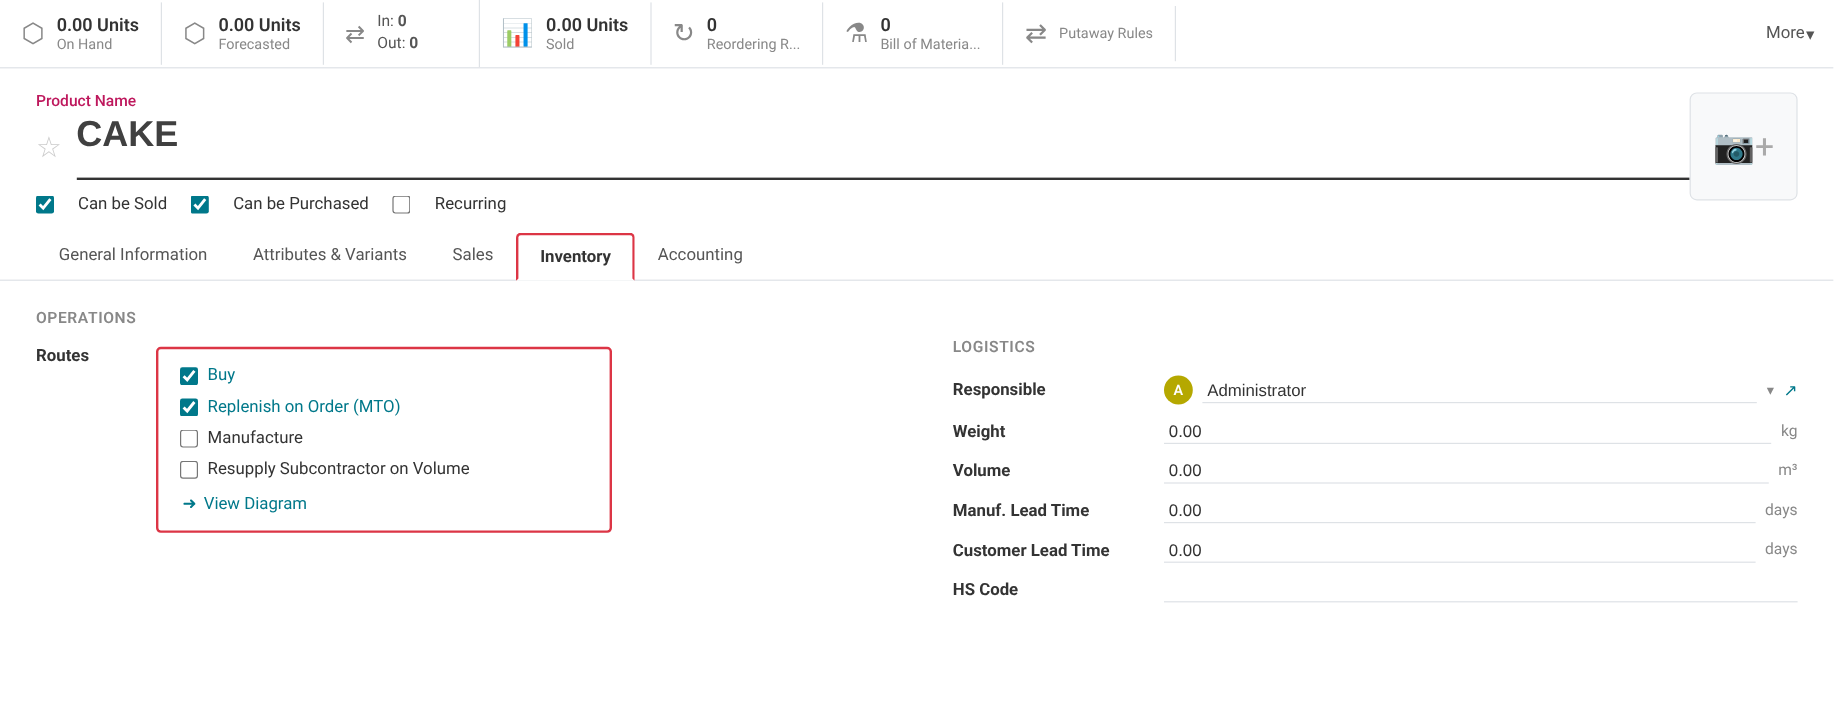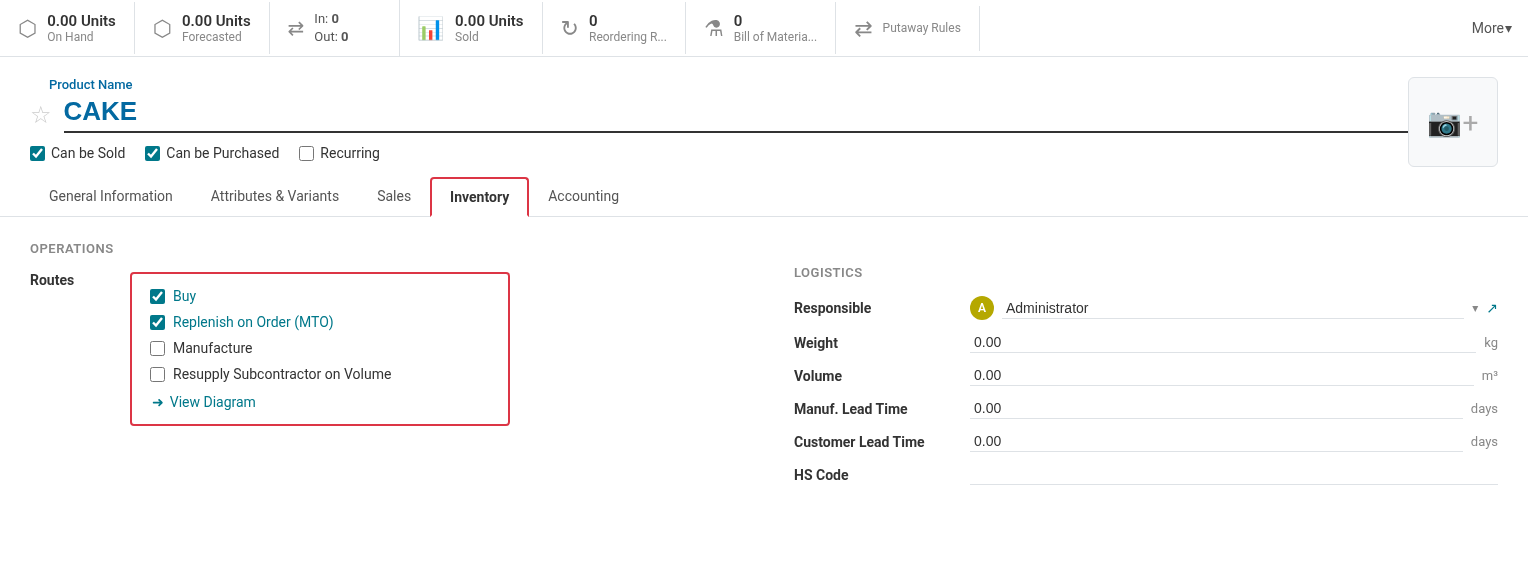--- a/index.html
+++ b/index.html
@@ -36,33 +36,33 @@
       cursor: pointer;
       display: flex;
       align-items: center;
       gap: 1px;
       font-size: 14px;
     }
 
     
     .main-content { padding: 20px 30px 0; }
 
-    .product-name-label { font-size: 13px; color: #0369a1; font-weight: 500; margin-bottom: 4px; margin-left: 19px; }
+    .product-name-label { font-size: 13px; color: #be185d; font-weight: 500; margin-bottom: 4px; }
 
     .product-title-row { display: flex; align-items: center; gap: 12px; margin-bottom: 12px; }
     .star-icon { font-size: 24px; color: #ccc; cursor: pointer; }
     .product-name-input {
-      font-size: 26px;
+      font-size: 30px;
       font-weight: 600;
-      color: #0369a1;
+      color: #404040;
       border: none;
       border-bottom: 2px solid #333;
       outline: none;
       flex: 1;
-      padding-bottom: 4px;
+      padding-bottom: 18px;
       background: transparent;
     }
 
     .product-image-placeholder {
       width: 90px;
       height: 90px;
       border: 1px solid #dee2e6;
       border-radius: 6px;
       display: flex;
       align-items: center;
@@ -71,21 +71,21 @@
       font-size: 28px;
       cursor: pointer;
       background: #f8f9fa;
       flex-shrink: 0;
     }
 
     .top-section { display: flex; align-items: flex-start; justify-content: space-between; }
     .top-left { flex: 1; }
 
     .checkboxes-row { display: flex; align-items: center; gap: 20px; margin-bottom: 16px; }
-    .checkbox-item { display: flex; align-items: center; gap: 6px; cursor: pointer; justify-content: space-between; }
+    .checkbox-item { display: flex; align-items: center; gap: 20px; cursor: pointer; justify-content: space-between; }
     .checkbox-item input[type="checkbox"] { width: 15px; height: 15px; accent-color: #00788a; }
     .checkbox-label { font-size: 14px; color: #333; }
 
     
     .tabs-row {
       display: flex;
       border-bottom: 1px solid #dee2e6;
       margin: 0 -30px;
       padding: 0 30px;
     }

